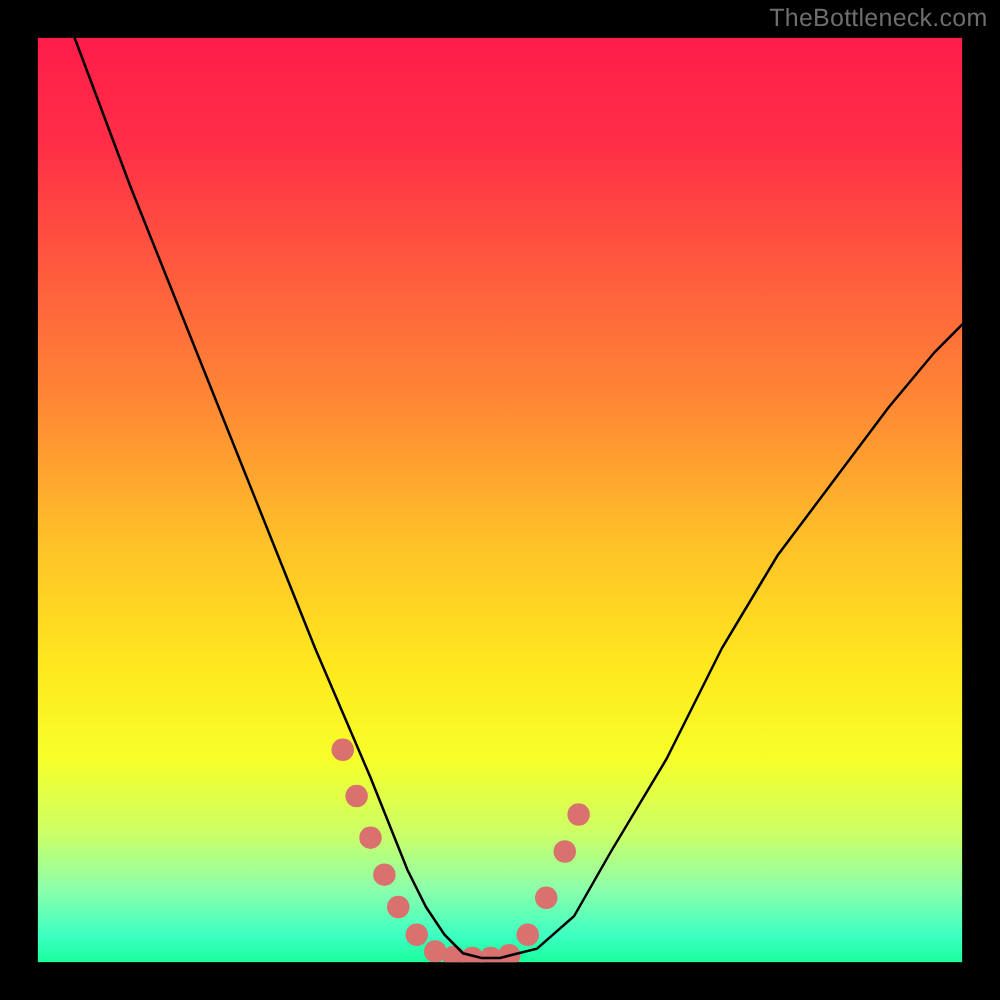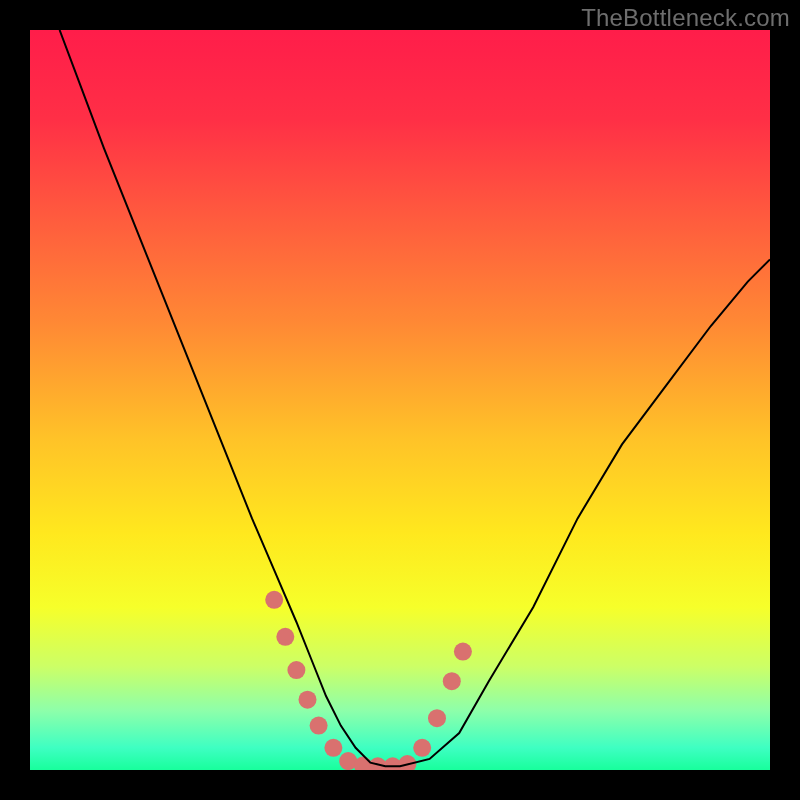--- a/index.html
+++ b/index.html
@@ -29,21 +29,21 @@
   }
   .gradient {
     position: absolute;
     inset: 0;
   }
   .watermark {
     position: absolute;
     top: 4px;
     right: 10px;
     color: #6e6e6e;
-    font-size: 24px;
+    font-size: 20px;
     font-weight: 500;
     letter-spacing: 0.2px;
   }
   svg.curve {
     position: absolute;
     inset: 0;
     width: 100%;
     height: 100%;
   }
 </style>

